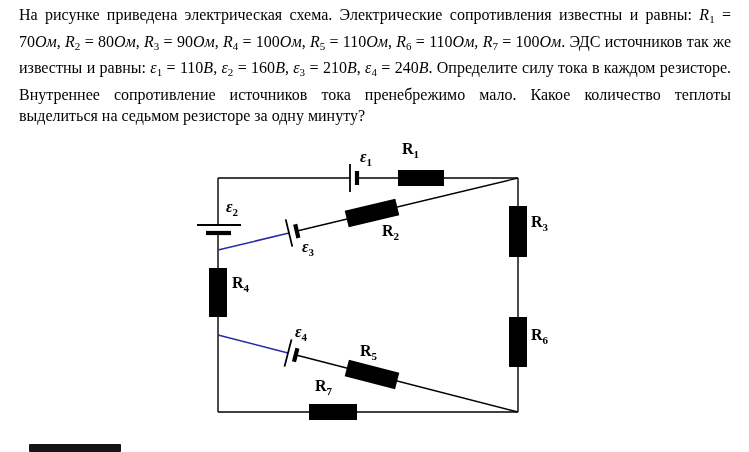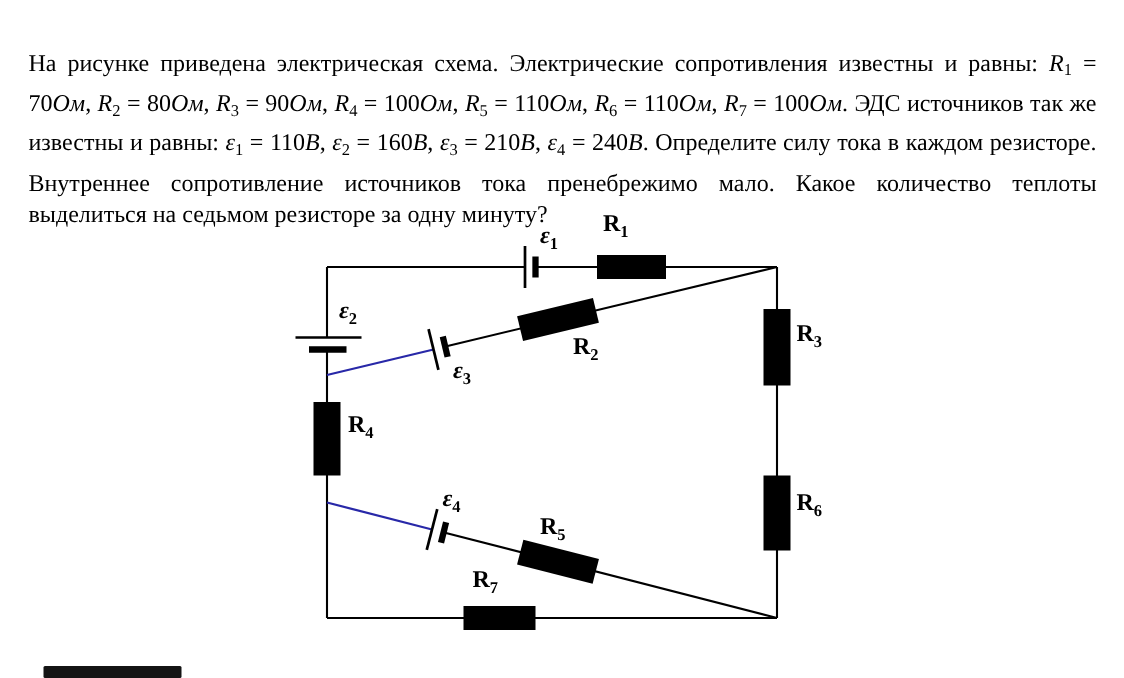--- a/index.html
+++ b/index.html
@@ -2,21 +2,21 @@
 <html><head>
 <meta charset="utf-8">
 <style>
   html,body{margin:0;padding:0;}
   body{
     width:749px;height:452px;background:#ffffff;position:relative;overflow:hidden;
     font-family:"Liberation Serif", serif;color:#000;
   }
   .problem{
     position:absolute;left:19px;top:4px;width:712px;
-    font-size:16px;line-height:21.6px;text-align:justify;margin-top:28px;
+    font-size:16px;line-height:21.6px;text-align:justify;
   }
   .tok-t{font-style:normal;}
   .tok-v{font-style:italic;}
   .tok-n{font-style:normal;}
   .tok-s{font-style:normal;font-size:11px;vertical-align:-3px;}
   svg.circuit{position:absolute;left:0;top:0;}
   .wire{stroke:#000000;stroke-width:1.4;fill:none;}
   .lead-blue{stroke:#2828a8;stroke-width:1.5;fill:none;}
   .plate-long{stroke:#000000;stroke-width:1.8;fill:none;}
   .plate-short{stroke:#000000;stroke-width:4.2;fill:none;}

